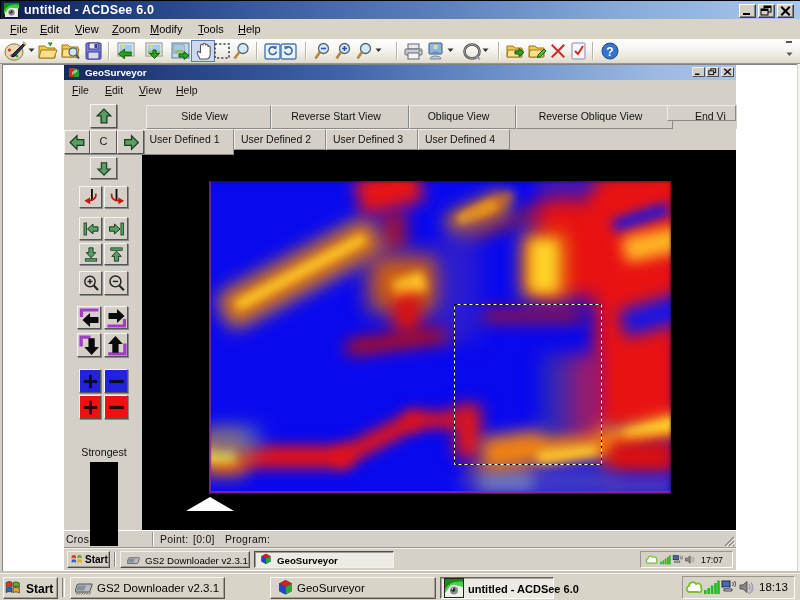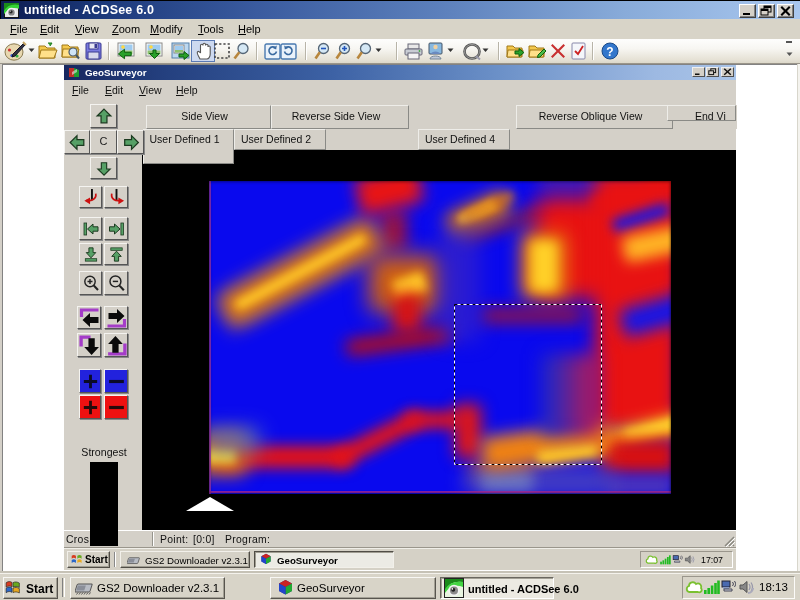--- a/index.html
+++ b/index.html
@@ -243,34 +243,40 @@
       <span style="left:75px"><u>V</u>iew</span>
       <span style="left:112px"><u>H</u>elp</span>
 </div>
 <div id="ibody">
  <div id="iblack"></div>
  <div class="vbtn" style="left:33px;top:6px;width:640px;height:24px;border-color:#d4d0c8"></div>
  <div class="vbtn" style="left:82px;top:6px;width:125px;height:24px">
         <span class="c">Side View</span>
       </div>
  <div class="vbtn" style="left:207px;top:6px;width:138px;height:24px">
-        <span class="c">Reverse Side View</span>
+        <span class="c">Reverse Start View</span>
+      </div>
+ <div class="vbtn" style="left:345px;top:6px;width:107px;height:24px">
+        <span class="c">Oblique View</span>
       </div>
  <div class="vbtn" style="left:452px;top:6px;width:157px;height:24px">
         <span class="c">Reverse Oblique View</span>
       </div>
  <div class="vbtn" style="left:603px;top:6px;width:69px;height:16px">
         <span class="c" style="text-align:left;left:27px">End Vi</span>
       </div>
  <div class="vbtn" style="left:78px;top:30px;width:594px;height:21px;border-color:#d4d0c8"></div>
- <div class="vbtn" style="left:79px;top:30px;width:91px;height:35px">
+ <div class="vbtn" style="left:79px;top:30px;width:91px;height:26px">
         <span class="c" style="top:3px">User Defined 1</span>
       </div>
  <div class="vbtn" style="left:170px;top:30px;width:92px;height:21px">
         <span class="c" style="top:3px">User Defined 2</span>
+      </div>
+ <div class="vbtn" style="left:262px;top:30px;width:92px;height:21px">
+        <span class="c" style="top:3px">User Defined 3</span>
       </div>
  <div class="vbtn" style="left:354px;top:30px;width:92px;height:21px">
         <span class="c" style="top:3px">User Defined 4</span>
       </div>
  <div id="hmap">
   <div class="f" style="left:330px;top:-8px;width:112px;height:20px;background:#5020a8;filter:blur(8px);opacity:.75"></div>
   <div class="f" style="left:382px;top:6px;width:88px;height:14px;background:#e01414;filter:blur(6px);transform:rotate(-14deg)"></div>
   <div class="f" style="left:252px;top:36px;width:82px;height:16px;background:#701a60;filter:blur(7px);opacity:.8;transform:rotate(-18deg)"></div>
   <div class="f" style="left:172px;top:30px;width:26px;height:38px;background:#b01424;filter:blur(8px);opacity:.85"></div>
   <div class="f" style="left:4px;top:72px;width:175px;height:40px;background:#d97818;filter:blur(9px);transform:rotate(-28deg)"></div>

